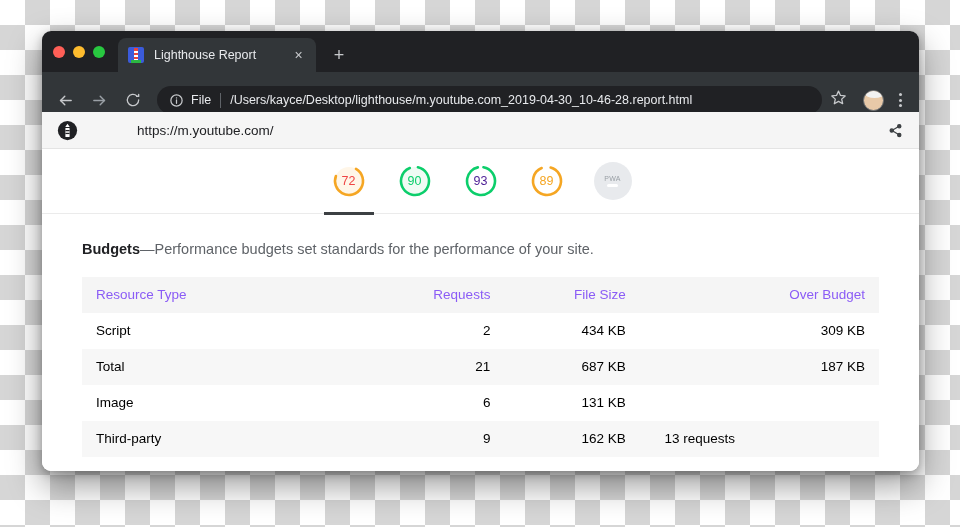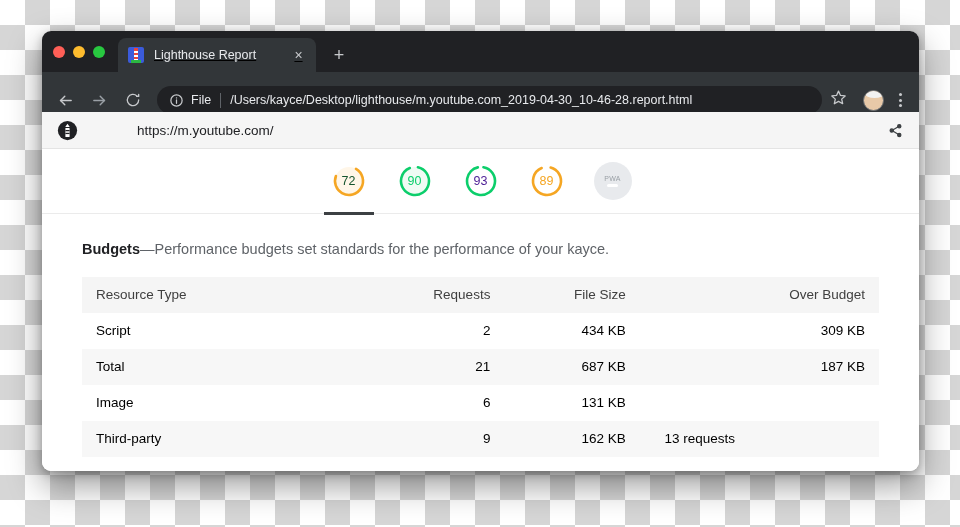--- a/index.html
+++ b/index.html
@@ -62,21 +62,20 @@
 
   .tab {
     height: 34px;
     width: 198px;
     background: #323639;
     border-radius: 8px 8px 0 0;
     display: flex;
     align-items: center;
     padding: 0 9px 0 10px;
     position: relative;
-    text-decoration: underline;
   }
 
   .tab-favicon {
     width: 16px; height: 16px;
     flex: none;
     margin-right: 10px;
     border-radius: 2px;
     background: #3b5bdb;
     position: relative;
     overflow: hidden;
@@ -366,21 +365,21 @@
     font-weight: 400;
     padding: 0 14px;
     height: 36px;
     vertical-align: middle;
     white-space: nowrap;
     overflow: hidden;
     text-overflow: ellipsis;
   }
 
   table.budget-table th {
-    color: #404040;
+    color: #8b5cf6;
     background: #f5f5f5;
   }
   table.budget-table tbody td { color: #000000; }
   table.budget-table tbody tr:nth-child(even) { background: #f7f7f7; }
   table.budget-table tbody tr:nth-child(odd) { background: #ffffff; }
 
   .col-resource { width: 36%; text-align: left; }
   .col-requests { width: 17%; text-align: right; }
   .col-filesize { width: 17%; text-align: right; }
   .col-extra    { width: 15%; text-align: center; }
@@ -482,21 +481,21 @@
     </div>
 
     <div class="gauges-bar">
 
       <div class="gauge-wrap active">
         <div class="gauge">
           <svg width="38" height="38" viewBox="0 0 38 38">
             <circle cx="19" cy="19" r="14" fill="#fff6e8"></circle>
             <circle cx="19" cy="19" r="14" fill="none" stroke="#f5a623" stroke-width="2.6" stroke-linecap="round" stroke-dasharray="63.3 24.6" transform="rotate(-60 19 19)"></circle>
           </svg>
-          <span class="gauge-num" style="color:#14532d">72</span>
+          <span class="gauge-num" style="color:#ef4444">72</span>
         </div>
       </div>
 
       <div class="gauge-wrap">
         <div class="gauge">
           <svg width="38" height="38" viewBox="0 0 38 38">
             <circle cx="19" cy="19" r="14" fill="#f0fbf4"></circle>
             <circle cx="19" cy="19" r="14" fill="none" stroke="#0cce6b" stroke-width="2.6" stroke-linecap="round" stroke-dasharray="79.2 8.7" transform="rotate(-78 19 19)"></circle>
           </svg>
           <span class="gauge-num" style="color:#0cce6b">90</span>
@@ -527,21 +526,21 @@
         <div class="pwa-badge">
           <span class="pwa-label">PWA</span>
           <span class="pwa-dash"></span>
         </div>
       </div>
 
     </div>
 
     <div class="budgets">
       <div class="budgets-heading">
-        <span class="title">Budgets</span><span>—Performance budgets set standards for the performance of your kayce.</span>
+        <span class="title">Budgets</span><span>—Performance budgets set standards for the performance of your site.</span>
       </div>
 
       <table class="budget-table">
         <thead>
           <tr>
             <th class="col-resource">Resource Type</th>
             <th class="col-requests">Requests</th>
             <th class="col-filesize">File Size</th>
             <th class="col-extra"></th>
             <th class="col-over">Over Budget</th>

